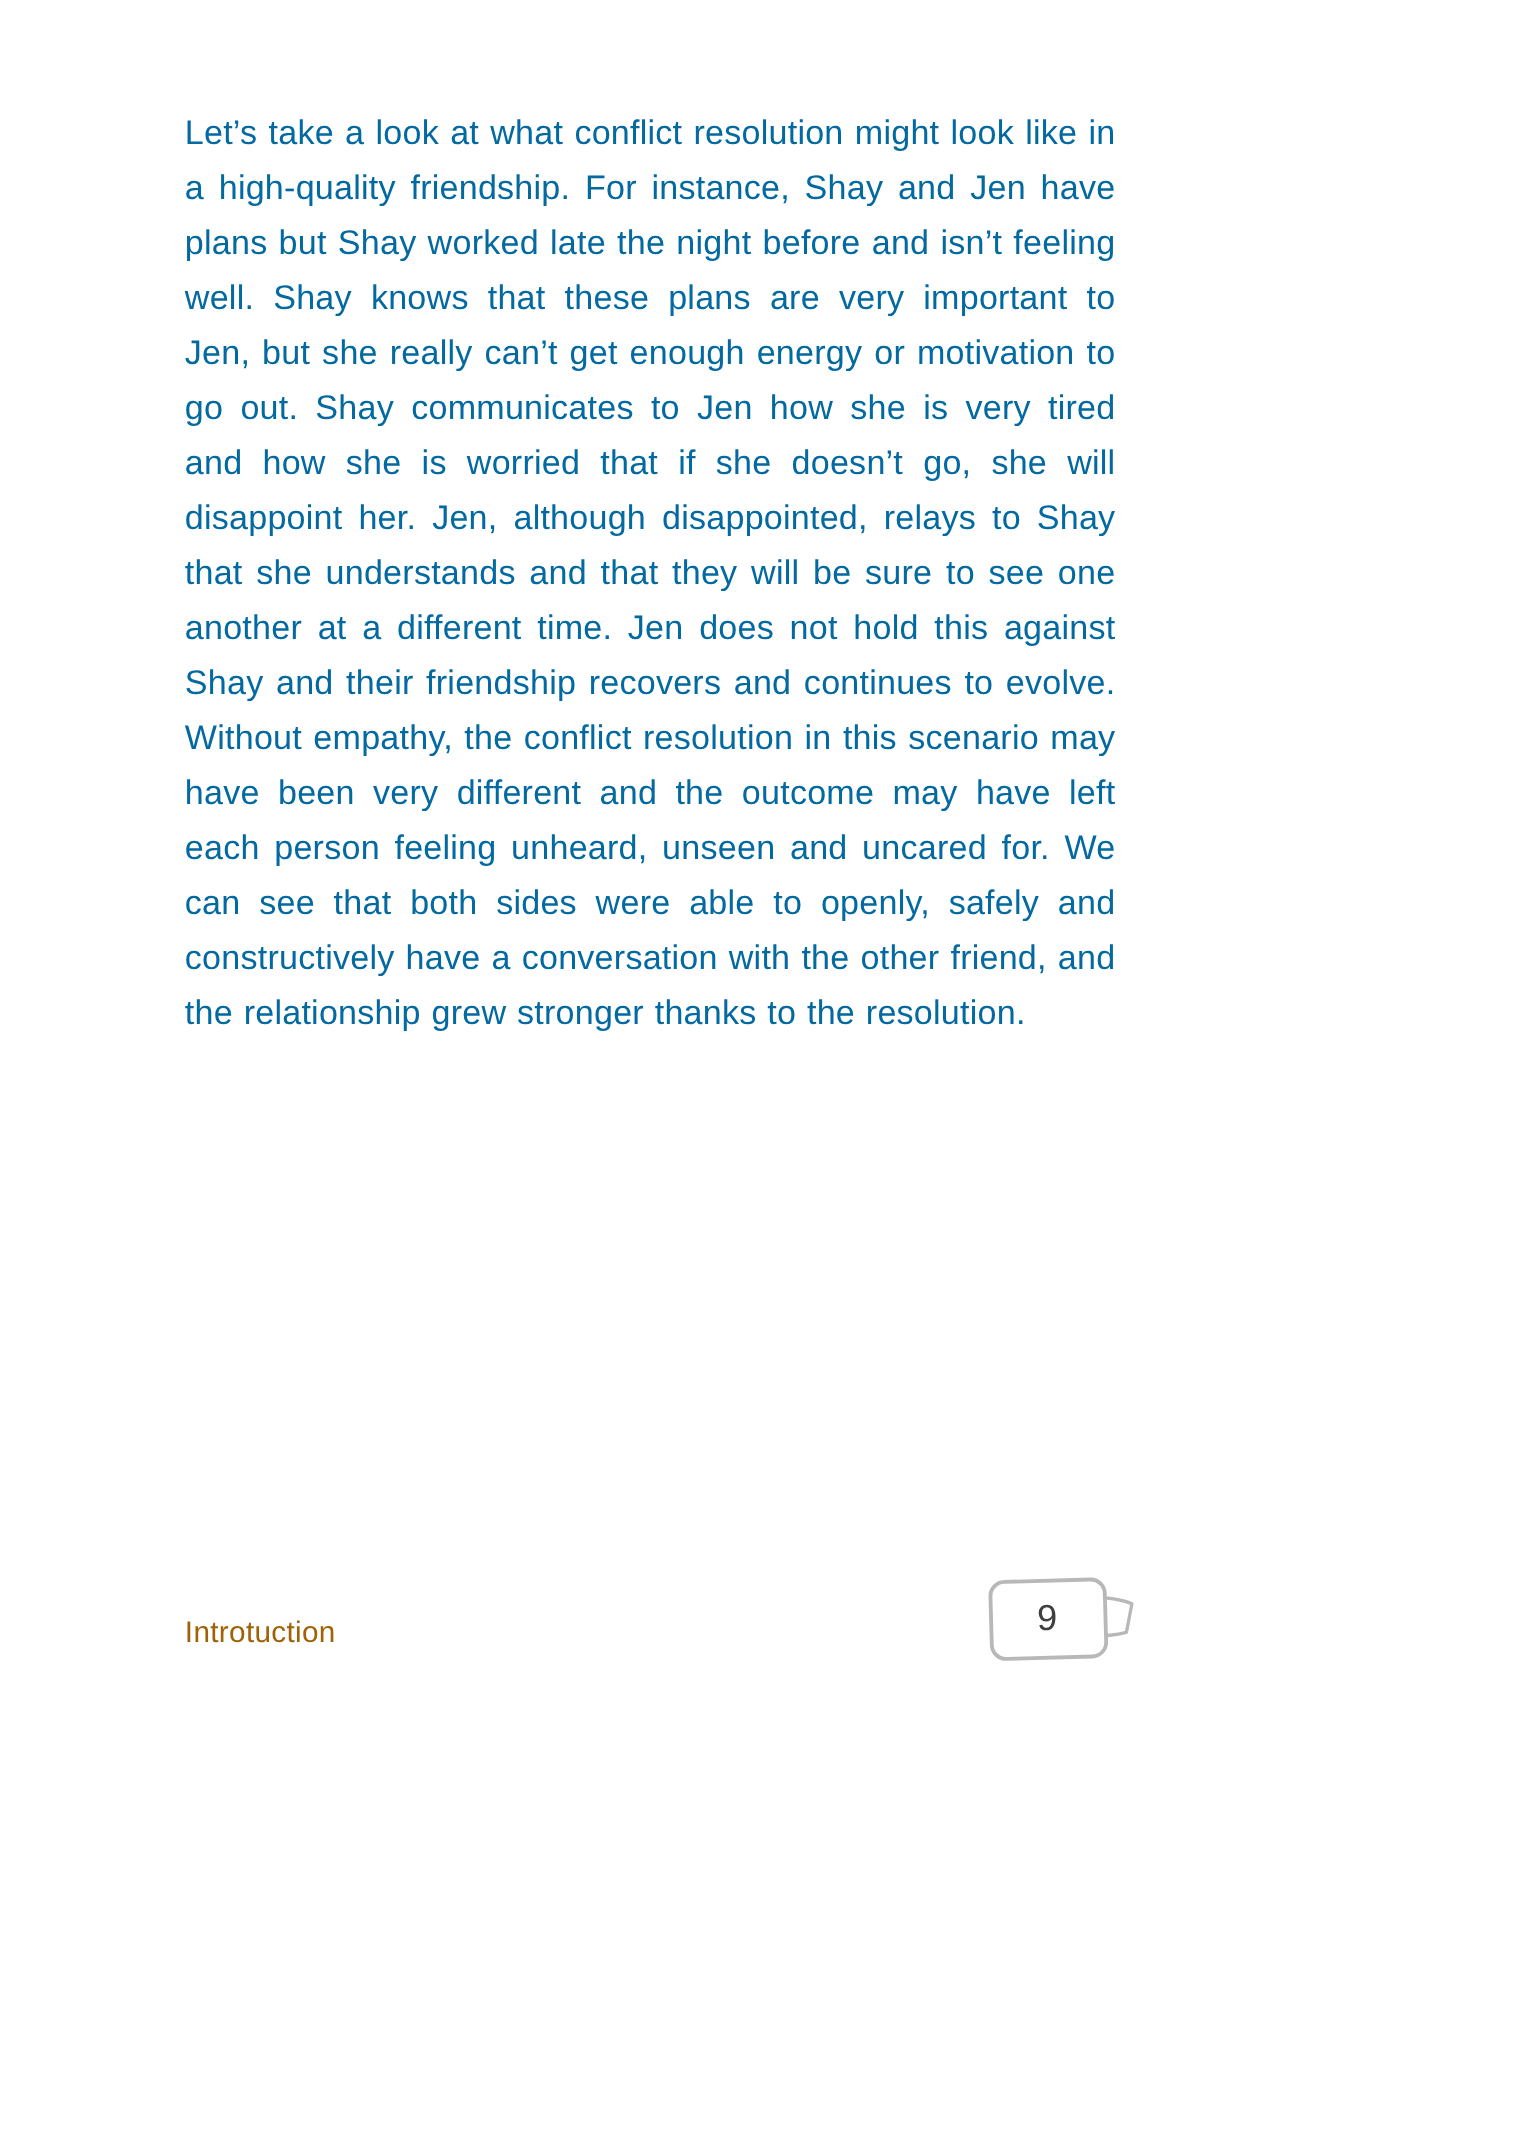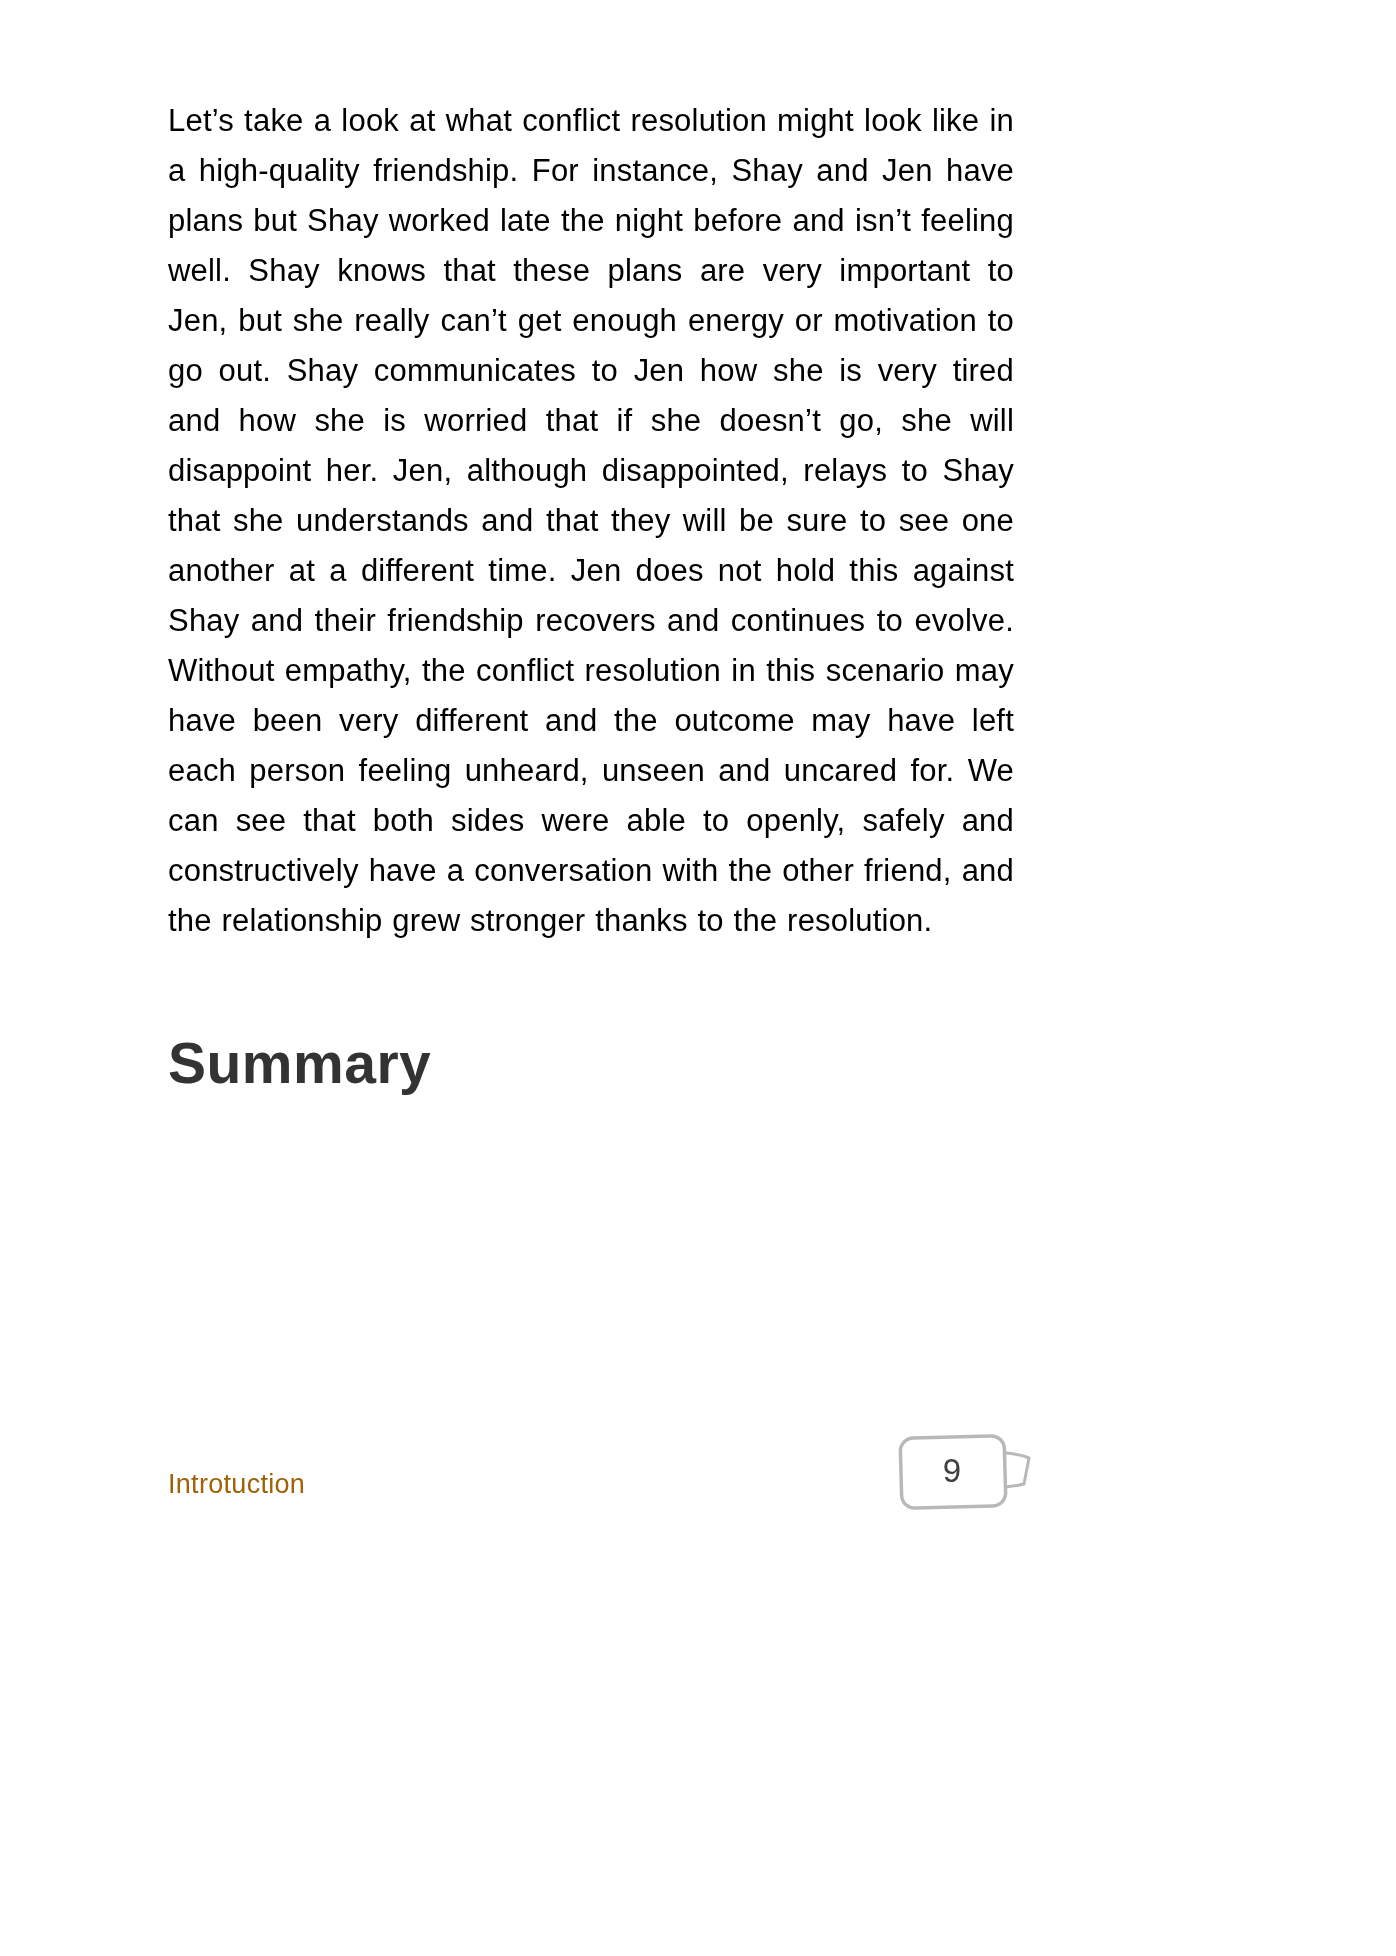--- a/index.html
+++ b/index.html
@@ -15,21 +15,21 @@
   .content {
     position: absolute;
     left: 168px;
     top: 96px;
     width: 846px;
   }
   .body-text {
     margin: 0;
     font-size: 31px;
     line-height: 50px;
-    color: #000000;
+    color: #0369a1;
     text-align: justify;
     letter-spacing: 0.2px;
     word-spacing: 1px;
   }
   .summary-heading {
     margin: 88px 0 34px 0;
     font-size: 57px;
     line-height: 1.05;
     font-weight: 700;
     color: #333333;
@@ -72,21 +72,20 @@
   }
 </style>
 </head>
 <body>
 
 <div class="page">
 
   <div class="content">
     <p class="body-text">Let’s take a look at what conflict resolution might look like in a high-quality friendship. For instance, Shay and Jen have plans but Shay worked late the night before and isn’t feeling well. Shay knows that these plans are very important to Jen, but she really can’t get enough energy or motivation to go out. Shay communicates to Jen how she is very tired and how she is worried that if she doesn’t go, she will disappoint her. Jen, although disappointed, relays to Shay that she understands and that they will be sure to see one another at a different time. Jen does not hold this against Shay and their friendship recovers and continues to evolve. Without empathy, the conflict resolution in this scenario may have been very different and the outcome may have left each person feeling unheard, unseen and uncared for. We can see that both sides were able to openly, safely and constructively have a conversation with the other friend, and the relationship grew stronger thanks to the resolution.</p>
 
-    <h1 class="summary-heading">Summary</h1>
 
   </div>
 
   <span class="footer-label">Introtuction</span>
 
   <div class="page-num-box">
     <svg viewBox="0 0 142 90" aria-hidden="true">
 
       <path d="M 96 24 C 112 24.5, 126 27, 133 30 L 128 56 C 118 58.5, 106 59.5, 96 59.5 Z" fill="#ffffff" stroke="#b8b8b8" stroke-width="3" stroke-linejoin="round"></path>
 

